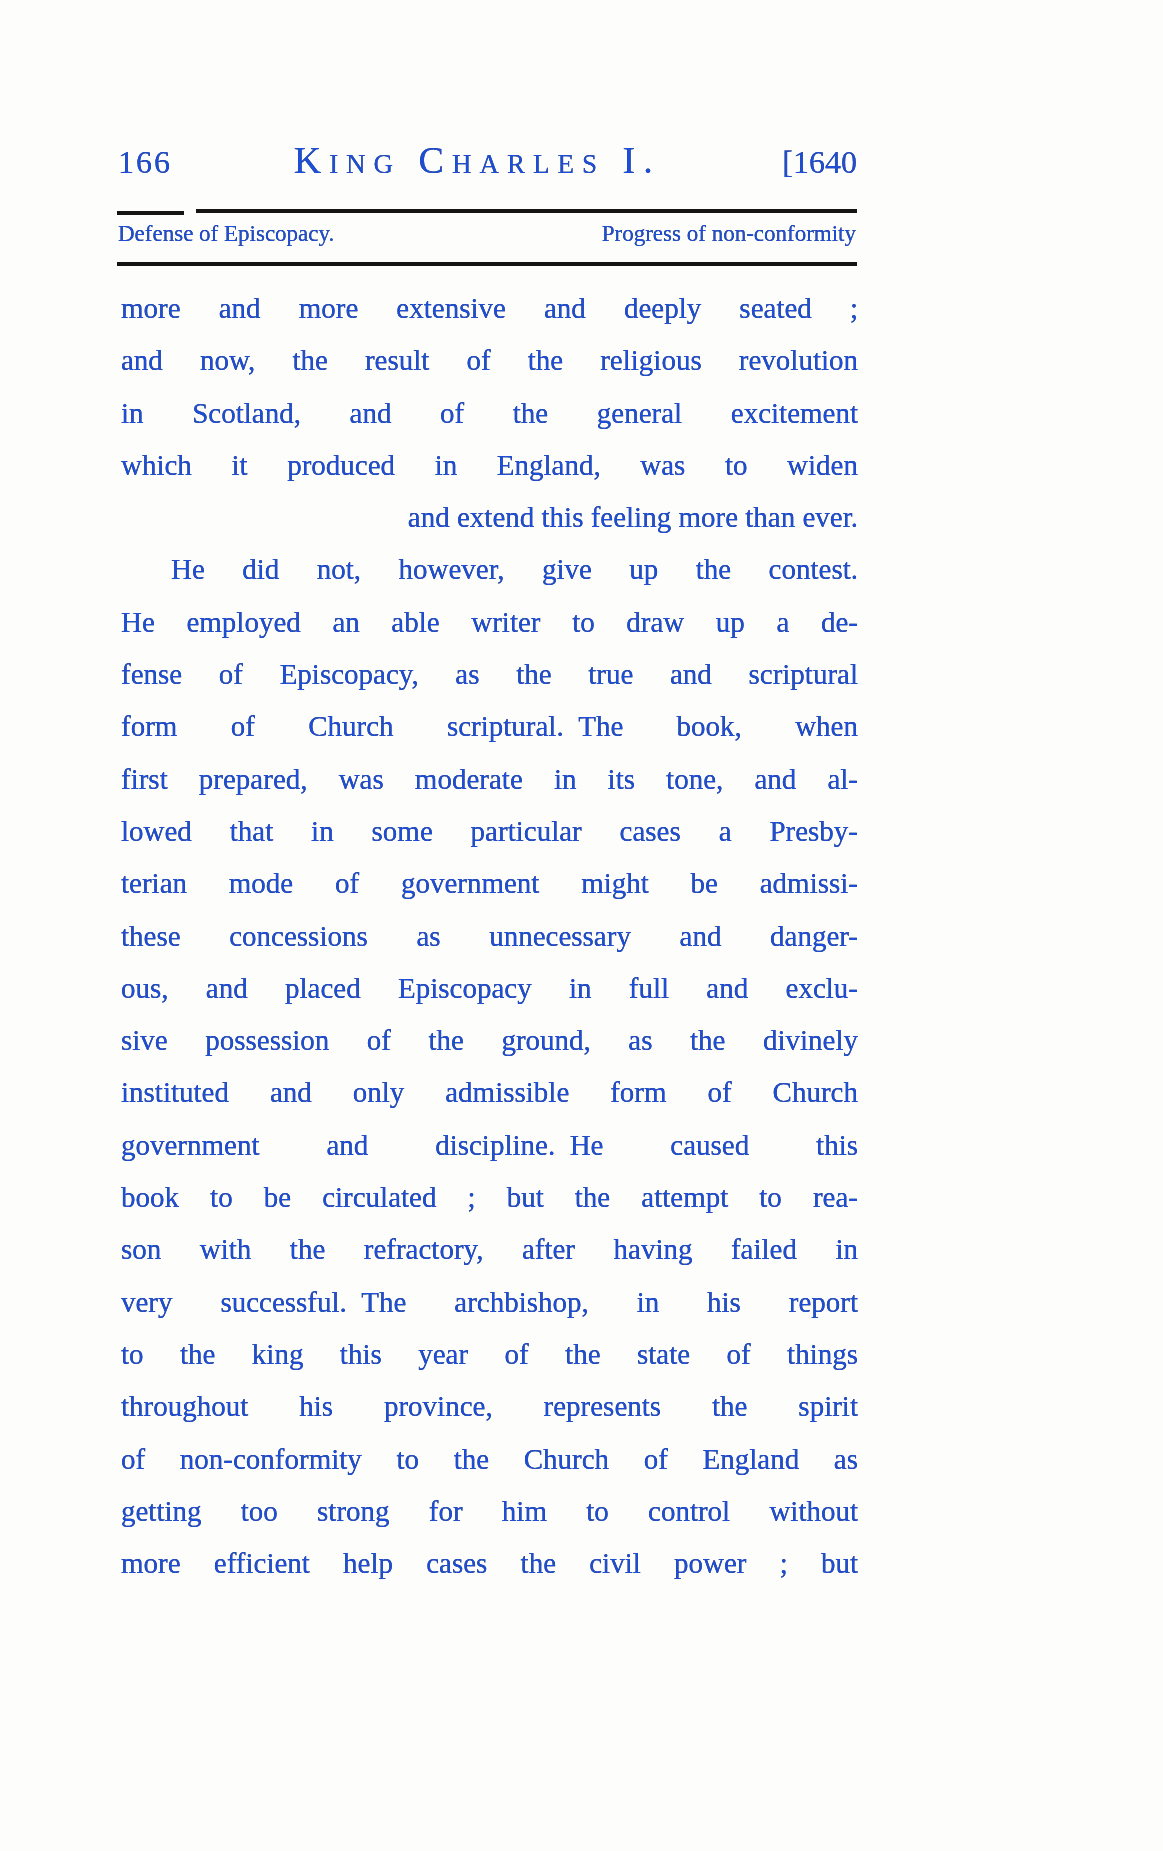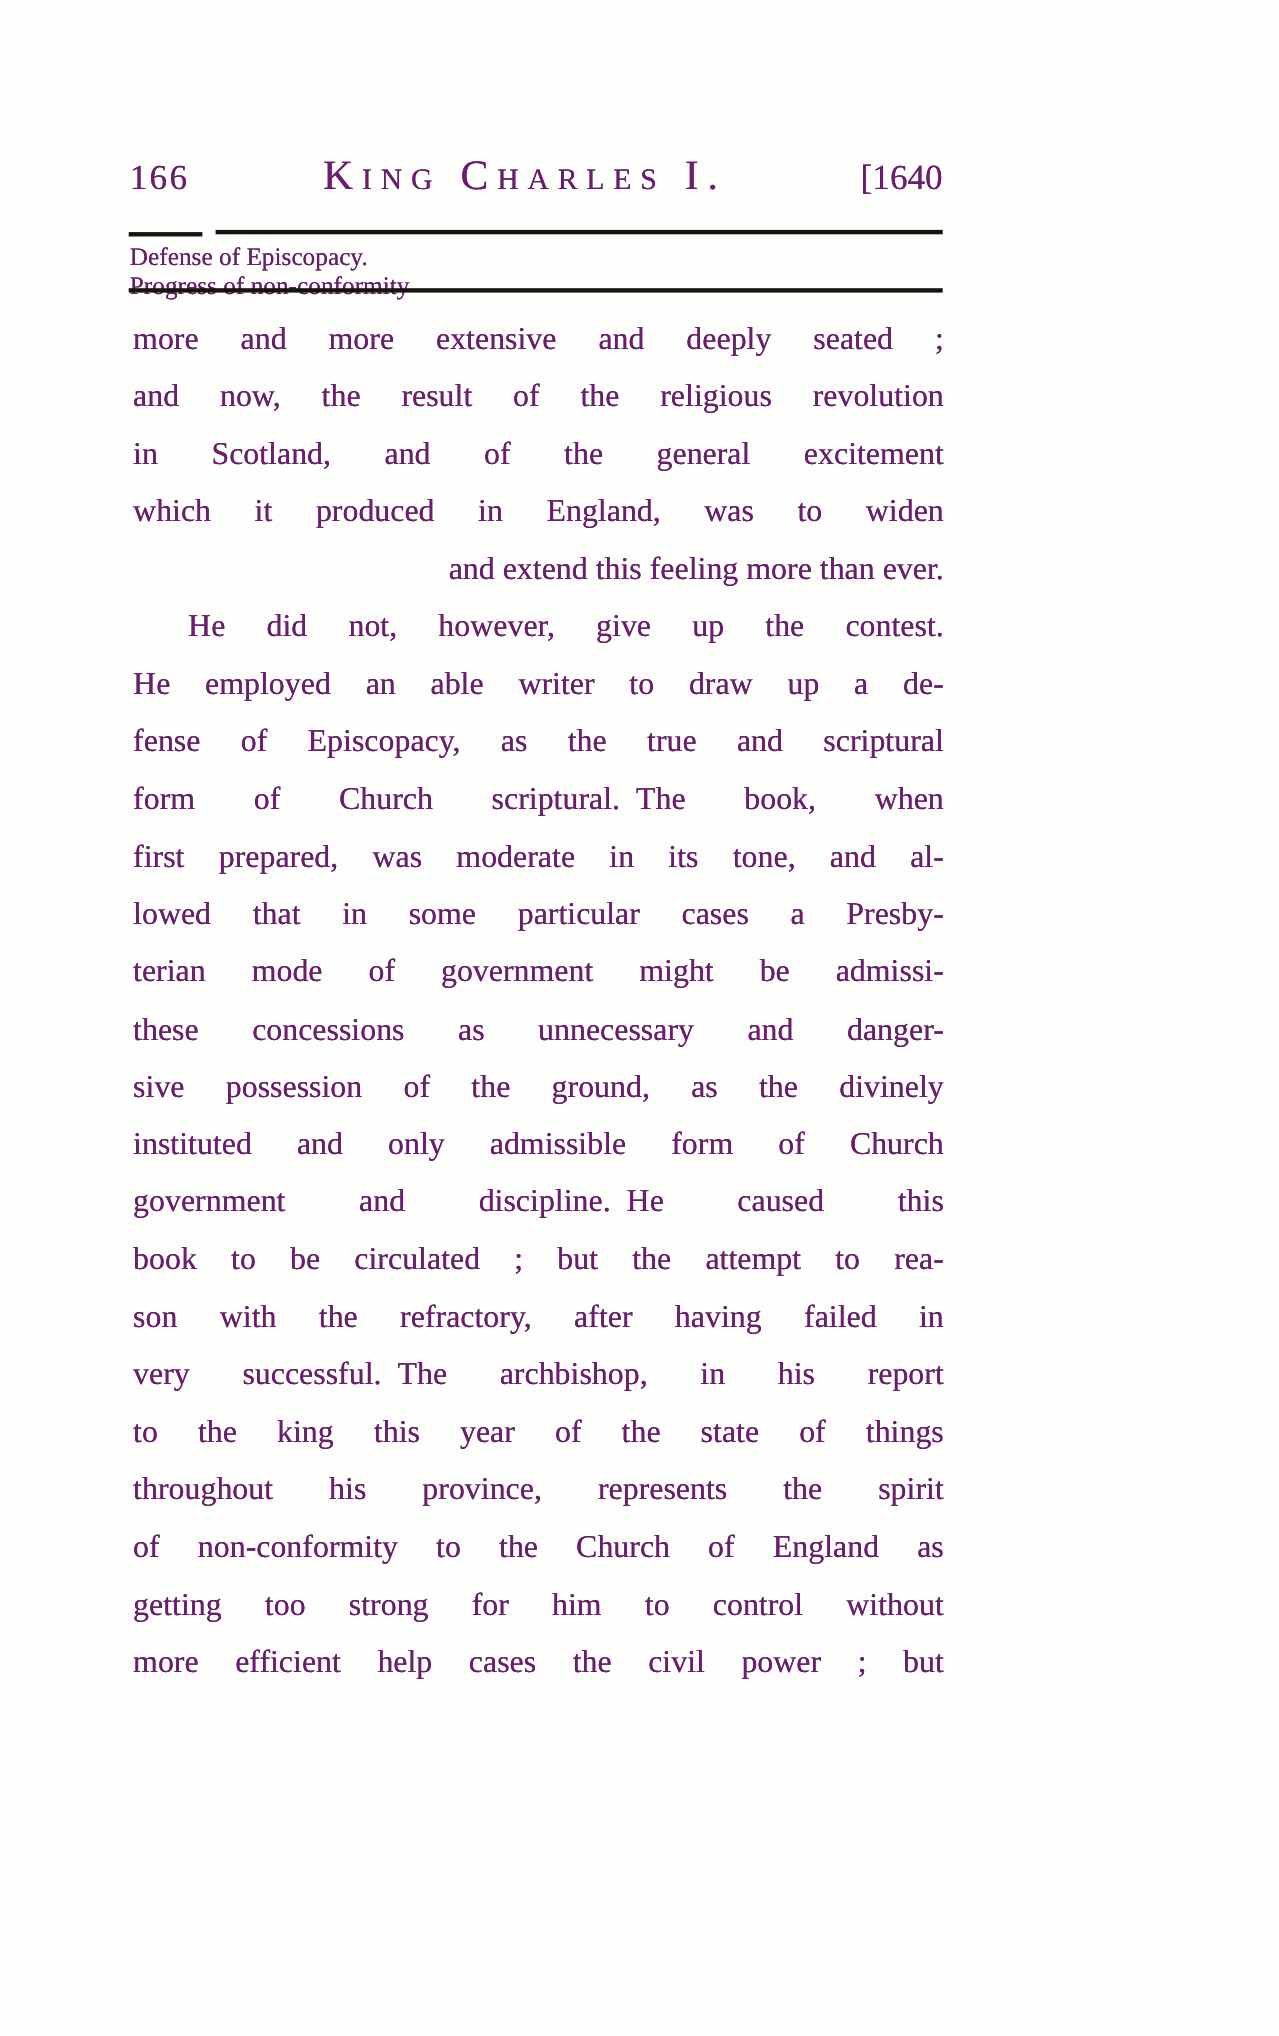--- a/index.html
+++ b/index.html
@@ -6,21 +6,21 @@
     margin: 0;
     padding: 0;
     background: #e8e8e8;
   }
   .page {
     position: relative;
     width: 1163px;
     height: 1851px;
     background: #fdfdfb;
     font-family: "Liberation Serif", "DejaVu Serif", serif;
-    color: #701a75;
+    color: #1d4ed8;
     overflow: hidden;
     text-shadow: 0 0 0.5px rgba(10,10,10,0.85);
   }
   .page-header {
     position: absolute;
     top: 138px;
     left: 118px;
     width: 739px;
     display: flex;
     justify-content: space-between;
@@ -46,21 +46,20 @@
   .rule-a2 { top: 209px; left: 196px; width: 661px; height: 4px; }
   .rule-b  { top: 262px; left: 117px; width: 740px; height: 4px; }
   .running-heads {
     position: absolute;
     top: 221px;
     left: 118px;
     width: 738px;
     display: flex;
     justify-content: space-between;
     font-size: 23px;
-    flex-direction: column;
   }
   .body-text {
     position: absolute;
     top: 282px;
     left: 121px;
     width: 737px;
     font-size: 29px;
     overflow: hidden;
   }
   .line {
@@ -105,20 +104,21 @@
       <div class="line j">which it produced in England, was to widen</div>
       <div class="line">and extend this feeling more than ever.</div>
       <div class="line j ind">He did not, however, give up the contest.</div>
       <div class="line j">He employed an able writer to draw up a de-</div>
       <div class="line j">fense of Episcopacy, as the true and scriptural</div>
       <div class="line j">form of Church scriptural. The book, when</div>
       <div class="line j">first prepared, was moderate in its tone, and al-</div>
       <div class="line j">lowed that in some particular cases a Presby-</div>
       <div class="line j">terian mode of government might be admissi-</div>
       <div class="line j">these concessions as unnecessary and danger-</div>
+      <div class="line j">ous, and placed Episcopacy in full and exclu-</div>
       <div class="line j">sive possession of the ground, as the divinely</div>
       <div class="line j">instituted and only admissible form of Church</div>
       <div class="line j">government and discipline. He caused this</div>
       <div class="line j">book to be circulated ; but the attempt to rea-</div>
       <div class="line j">son with the refractory, after having failed in</div>
       <div class="line j">very successful. The archbishop, in his report</div>
       <div class="line j">to the king this year of the state of things</div>
       <div class="line j">throughout his province, represents the spirit</div>
       <div class="line j">of non-conformity to the Church of England as</div>
       <div class="line j">getting too strong for him to control without</div>

